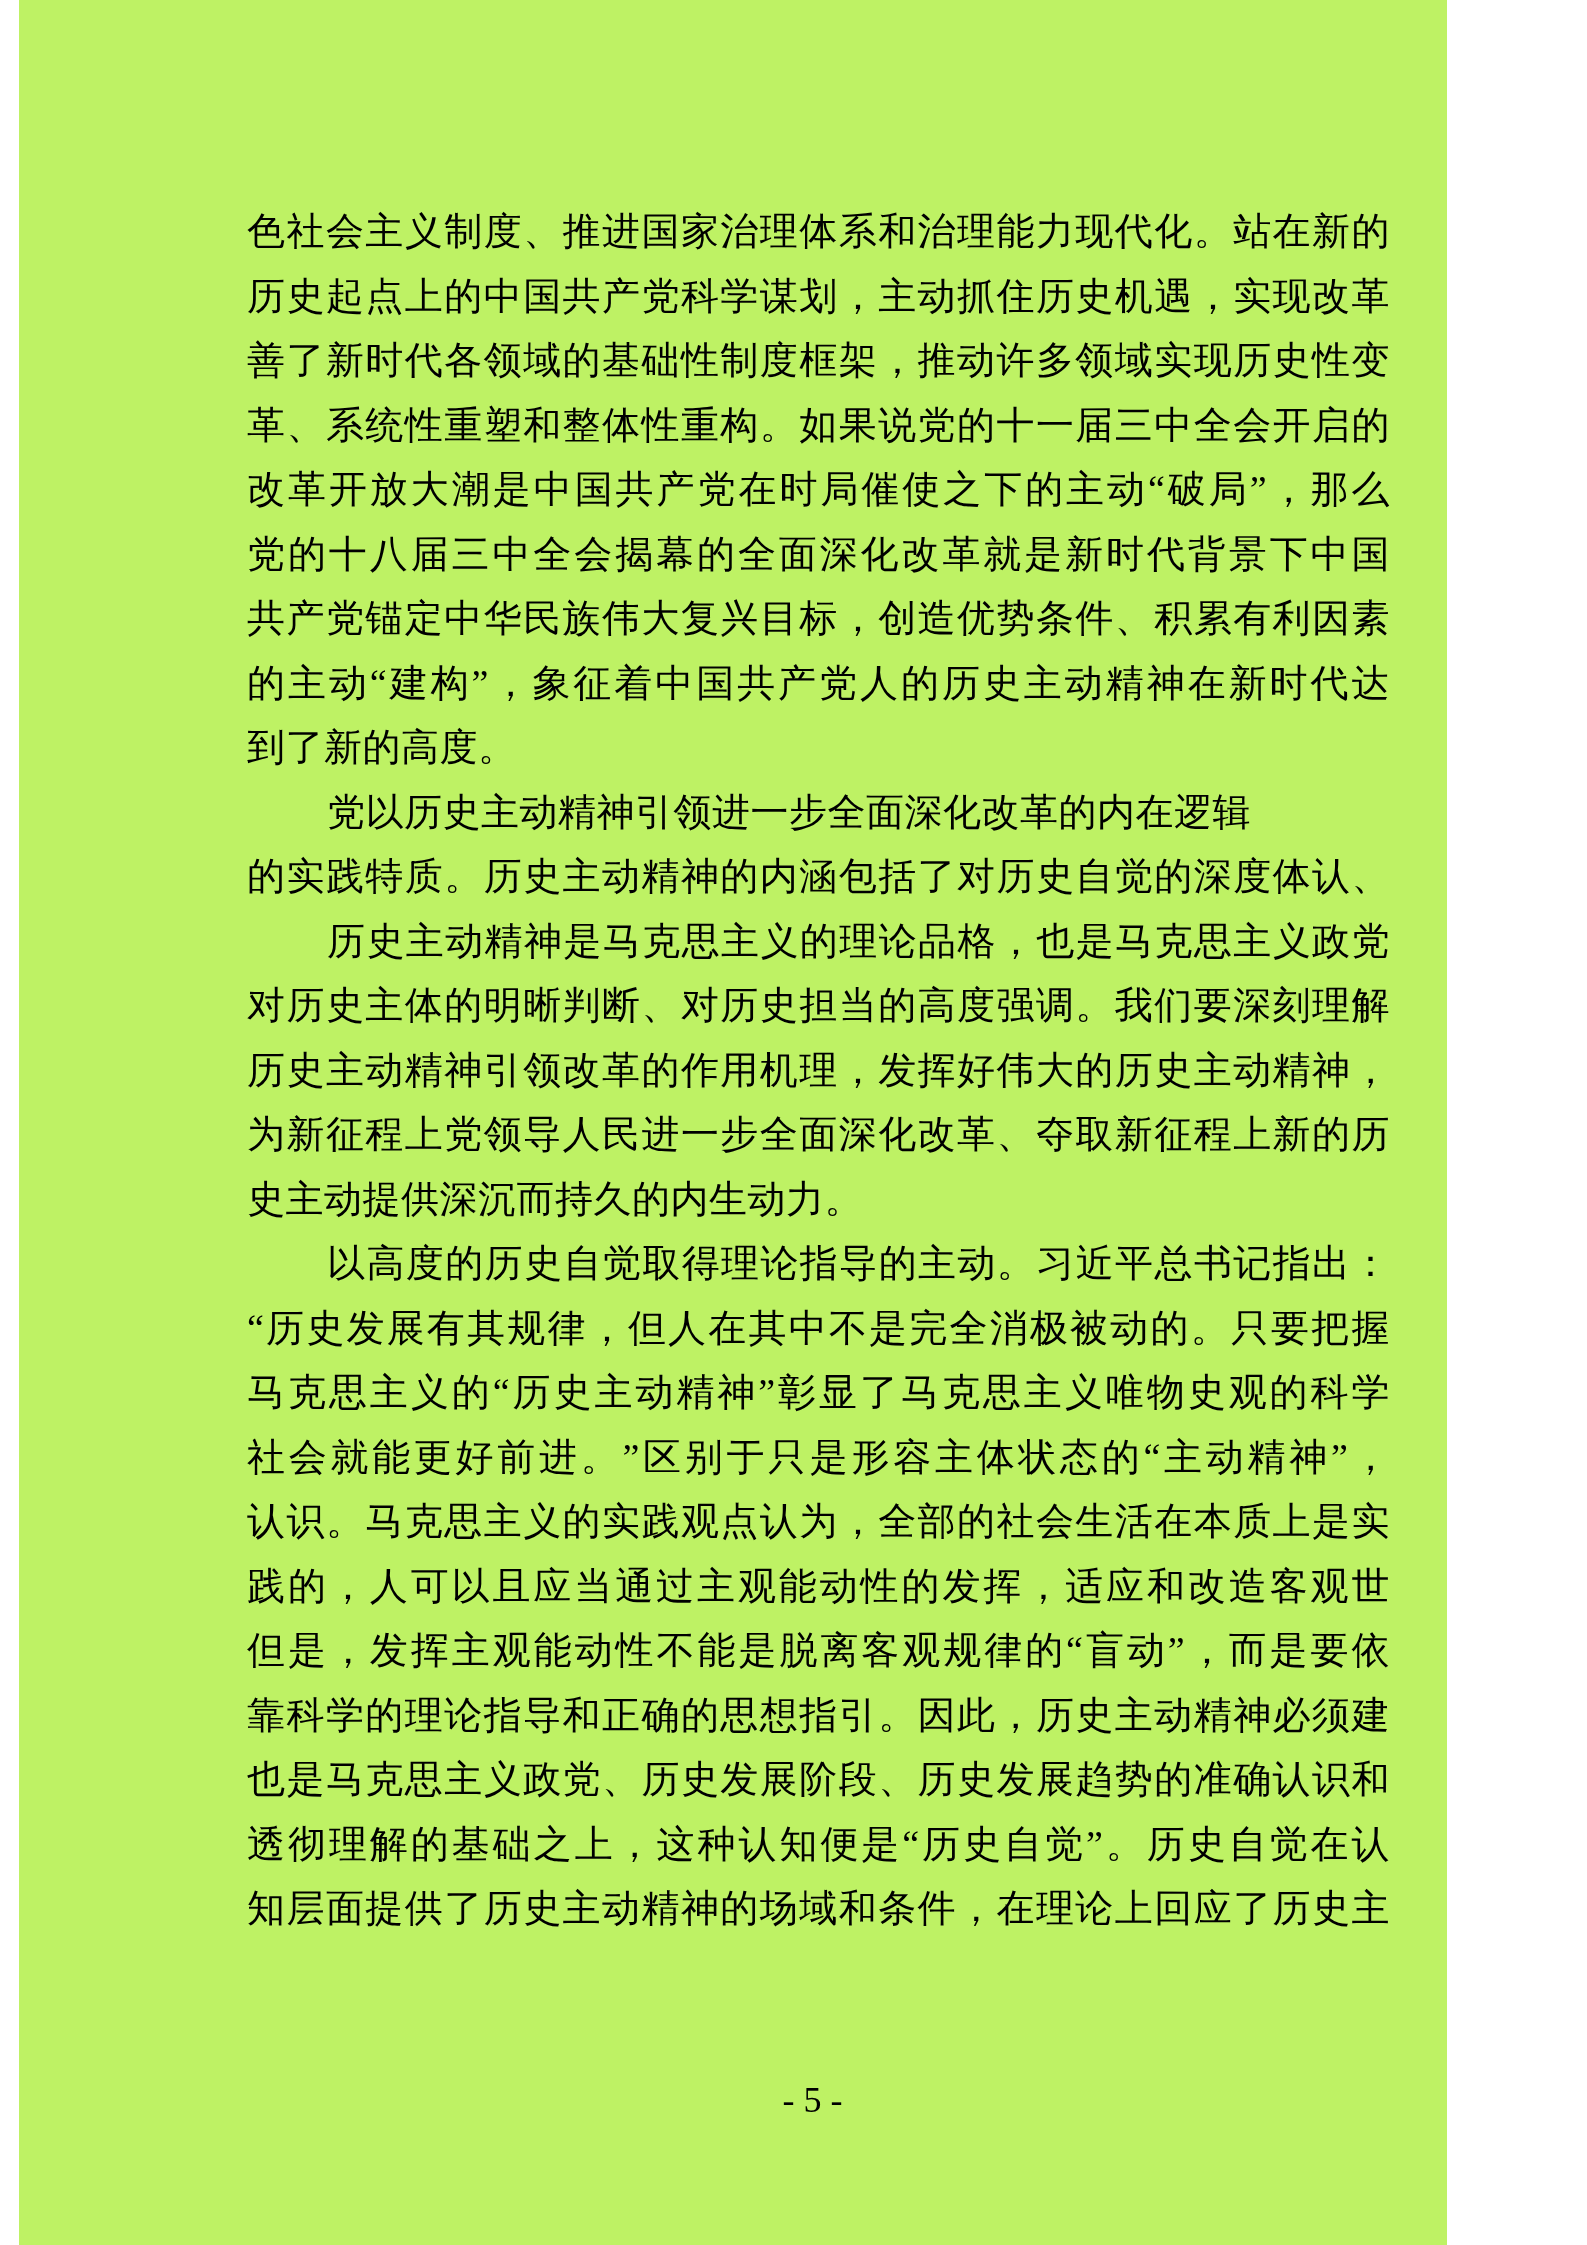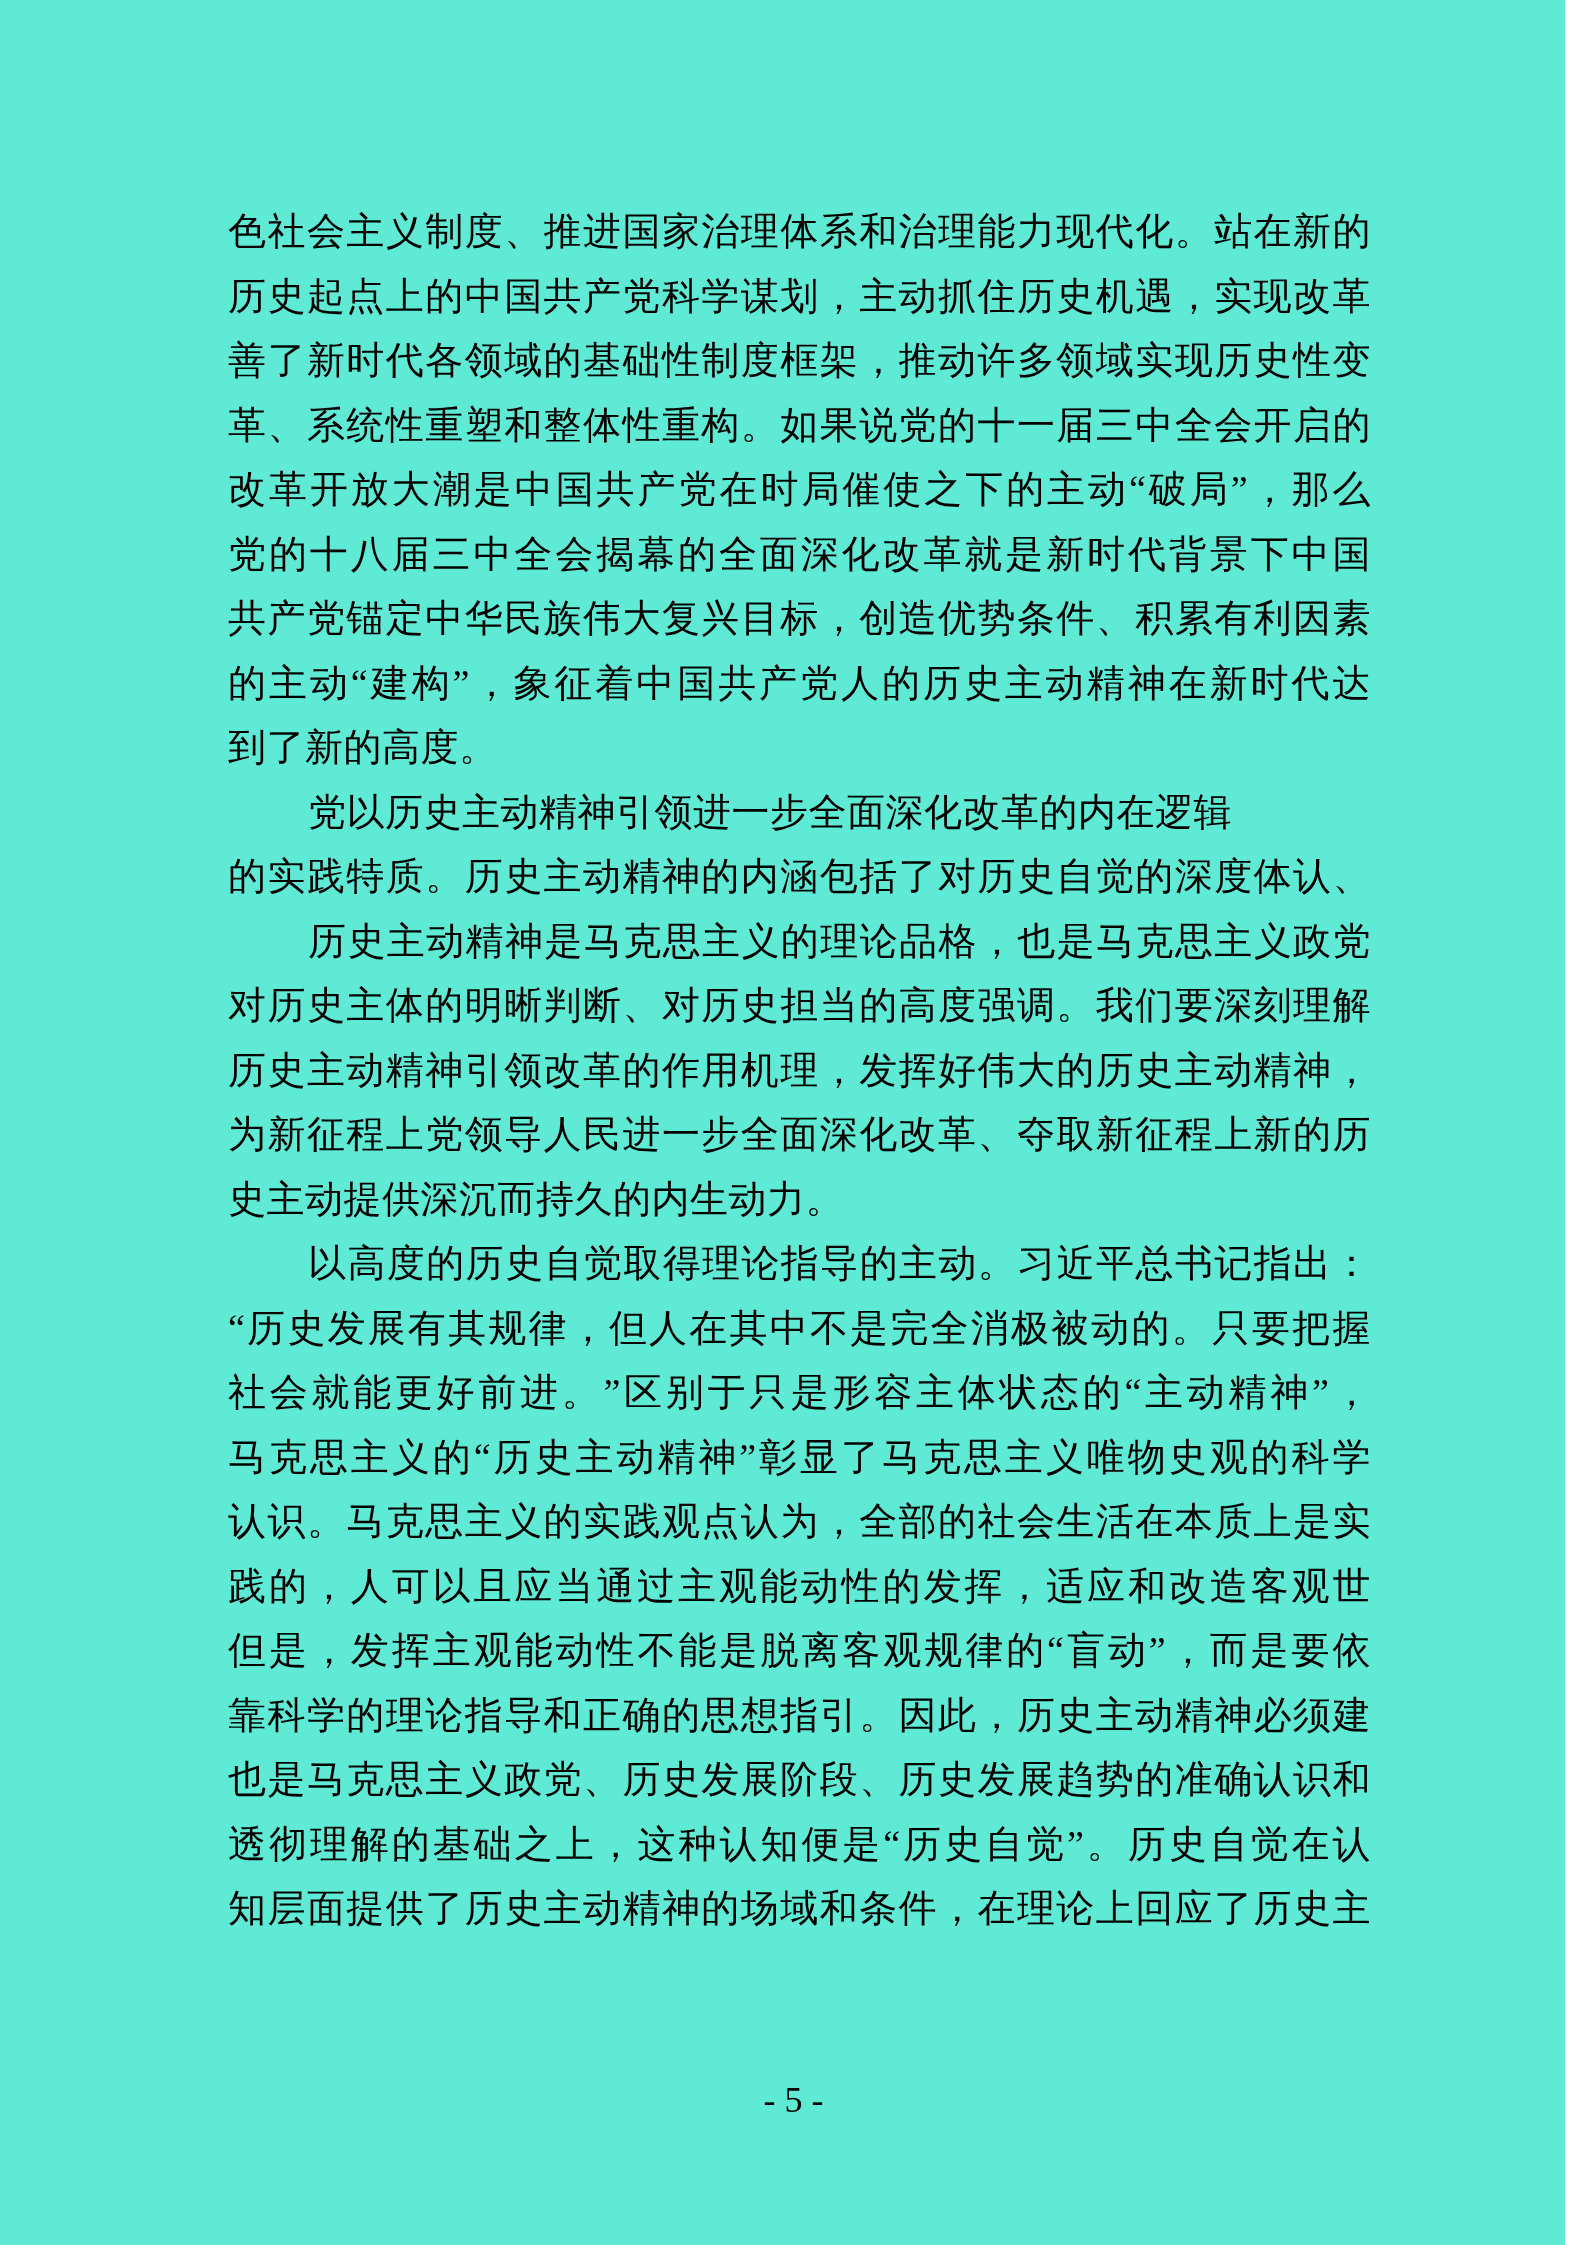--- a/index.html
+++ b/index.html
@@ -2,26 +2,27 @@
 <html><head>
 <meta charset="utf-8">
 <style>
   html, body {
     margin: 0;
     padding: 0;
     background: #ffffff;
   }
   .page {
     position: relative;
-    width: 1565px;
+    width: 1428px;
     height: 2245px;
-    background: #5eead4;
+    background: #bef264;
     font-family: "Liberation Serif", "DejaVu Serif", serif;
     color: #000000;
     overflow: hidden;
+    margin-left: 19px;
   }
   .text-block {
     position: absolute;
     left: 228px;
     top: 199px;
     width: 1143px;
   }
   .line {
     font-size: 38px;
     line-height: 64.5px;
@@ -66,22 +67,22 @@
       <div class="line">到了新的高度。</div>
       <div class="line indent">党以历史主动精神引领进一步全面深化改革的内在逻辑</div>
       <div class="line justify">的实践特质。历史主动精神的内涵包括了对历史自觉的深度体认、</div>
       <div class="line indent justify">历史主动精神是马克思主义的理论品格，也是马克思主义政党</div>
       <div class="line justify">对历史主体的明晰判断、对历史担当的高度强调。我们要深刻理解</div>
       <div class="line justify">历史主动精神引领改革的作用机理，发挥好伟大的历史主动精神，</div>
       <div class="line justify">为新征程上党领导人民进一步全面深化改革、夺取新征程上新的历</div>
       <div class="line">史主动提供深沉而持久的内生动力。</div>
       <div class="line indent justify">以高度的历史自觉取得理论指导的主动。习近平总书记指出：</div>
       <div class="line justify">“历史发展有其规律，但人在其中不是完全消极被动的。只要把握</div>
+      <div class="line justify">马克思主义的“历史主动精神”彰显了马克思主义唯物史观的科学</div>
       <div class="line justify">社会就能更好前进。”区别于只是形容主体状态的“主动精神”，</div>
-      <div class="line justify">马克思主义的“历史主动精神”彰显了马克思主义唯物史观的科学</div>
       <div class="line justify">认识。马克思主义的实践观点认为，全部的社会生活在本质上是实</div>
       <div class="line justify">践的，人可以且应当通过主观能动性的发挥，适应和改造客观世界。</div>
       <div class="line justify">但是，发挥主观能动性不能是脱离客观规律的“盲动”，而是要依</div>
       <div class="line justify">靠科学的理论指导和正确的思想指引。因此，历史主动精神必须建</div>
       <div class="line justify">也是马克思主义政党、历史发展阶段、历史发展趋势的准确认识和</div>
       <div class="line justify">透彻理解的基础之上，这种认知便是“历史自觉”。历史自觉在认</div>
       <div class="line justify">知层面提供了历史主动精神的场域和条件，在理论上回应了历史主</div>
     </div>
   <div class="page-number">- 5 -</div>
 </div>

